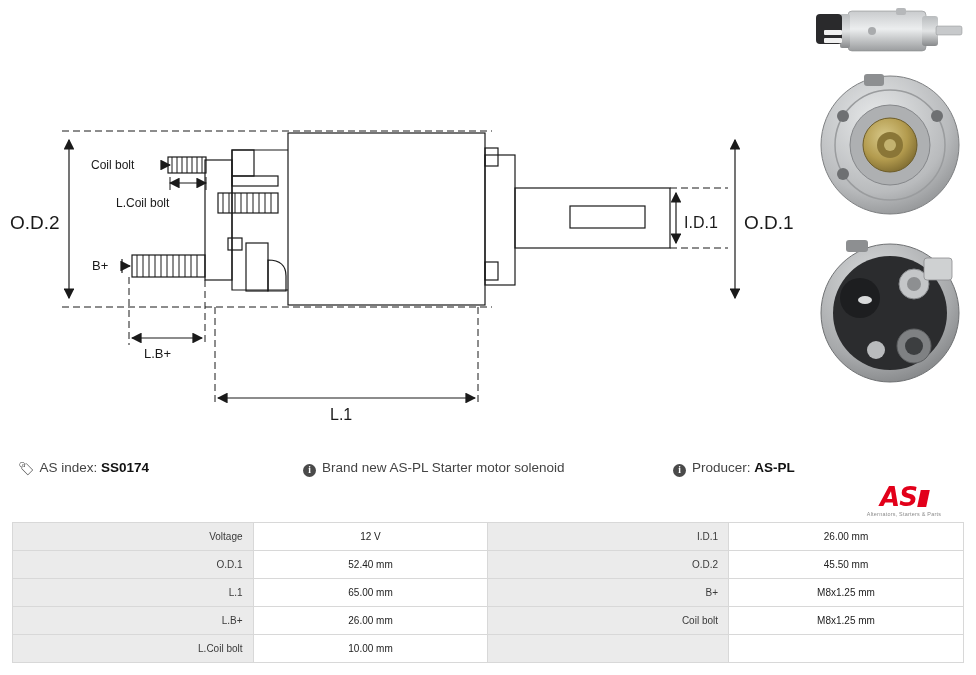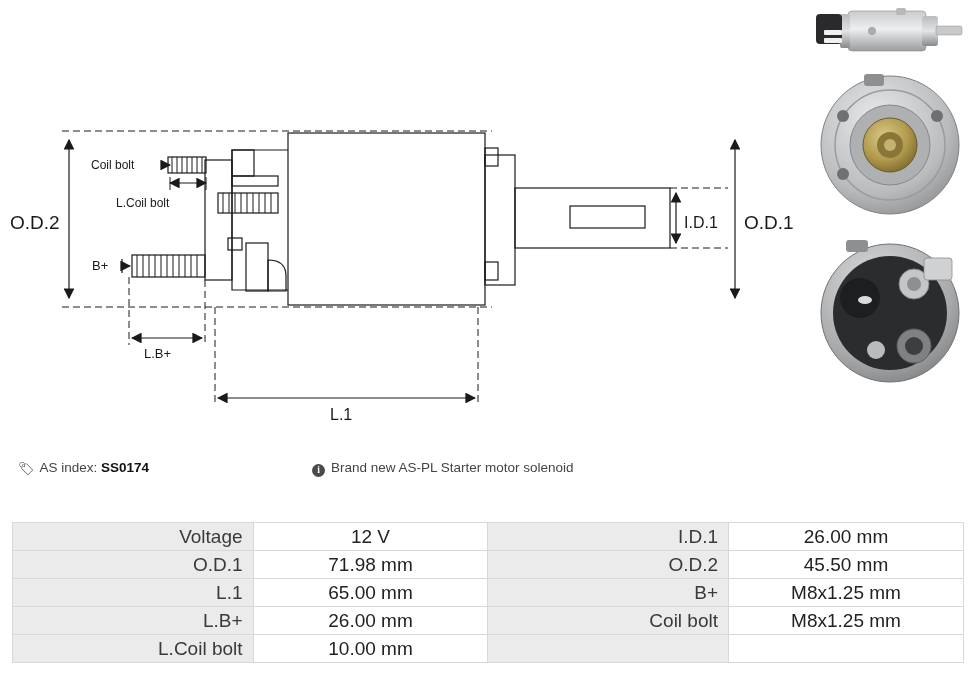--- a/index.html
+++ b/index.html
@@ -59,21 +59,21 @@
     width: 976px;
     height: 70px;
   }
   .info-row {
     position: absolute;
     height: 24px;
     line-height: 24px;
     font-size: 13.5px;
   }
   .info-col-1 { left: 18px; text-align: right; }
-  .info-col-2 { left: 303px; margin-left: 9px; }
+  .info-col-2 { left: 303px; }
   .info-col-3 { left: 673px; }
   .row-1 { top: 8px; }
   .row-2 { top: 38px; }
 
   .info-label { color: #444; }
   .info-value { color: #111; font-weight: bold; }
 
   .tag-icon {
     display: inline-block;
     color: #3a3a3a;
@@ -145,21 +145,21 @@
   }
 
   
   #spec-table {
     position: absolute;
     left: 12px;
     top: 522px;
     width: 952px;
     border-collapse: collapse;
     table-layout: fixed;
-    font-size: 19px;
+    font-size: 10px;
   }
   #spec-table td {
     height: 27px;
     padding: 0 10px;
     border: 1px solid #d8d8d8;
   }
   .cell-label {
     background: #ebebeb;
     color: #3a3a3a;
     text-align: right;
@@ -405,34 +405,42 @@
     <span class="tag-icon">🏷</span><span class="info-label">AS index:</span>
     <span class="info-value">SS0174</span>
   </div>
 
 
   <div class="info-row info-col-2 row-1">
     <span class="i-icon">i</span><span class="info-label">Brand new AS-PL Starter motor solenoid</span>
   </div>
 
 
-
+  <div class="info-row info-col-3 row-1">
+    <span class="i-icon">i</span><span class="info-label">Producer:</span>
+    <span class="info-value">AS-PL</span>
+  </div>
+
+  <div id="brand-logo">
+    <div class="logo-mark"><span>AS</span><span class="logo-bar"></span></div>
+    <div class="logo-sub">Alternators, Starters &amp; Parts</div>
+  </div>
 </div>
 
 <table id="spec-table">
   <tbody>
     <tr>
       <td class="cell-label">Voltage</td>
       <td class="cell-value">12 V</td>
       <td class="cell-label">I.D.1</td>
       <td class="cell-value">26.00 mm</td>
     </tr>
     <tr>
       <td class="cell-label">O.D.1</td>
-      <td class="cell-value">71.98 mm</td>
+      <td class="cell-value">52.40 mm</td>
       <td class="cell-label">O.D.2</td>
       <td class="cell-value">45.50 mm</td>
     </tr>
     <tr>
       <td class="cell-label">L.1</td>
       <td class="cell-value">65.00 mm</td>
       <td class="cell-label">B+</td>
       <td class="cell-value">M8x1.25 mm</td>
     </tr>
     <tr>

